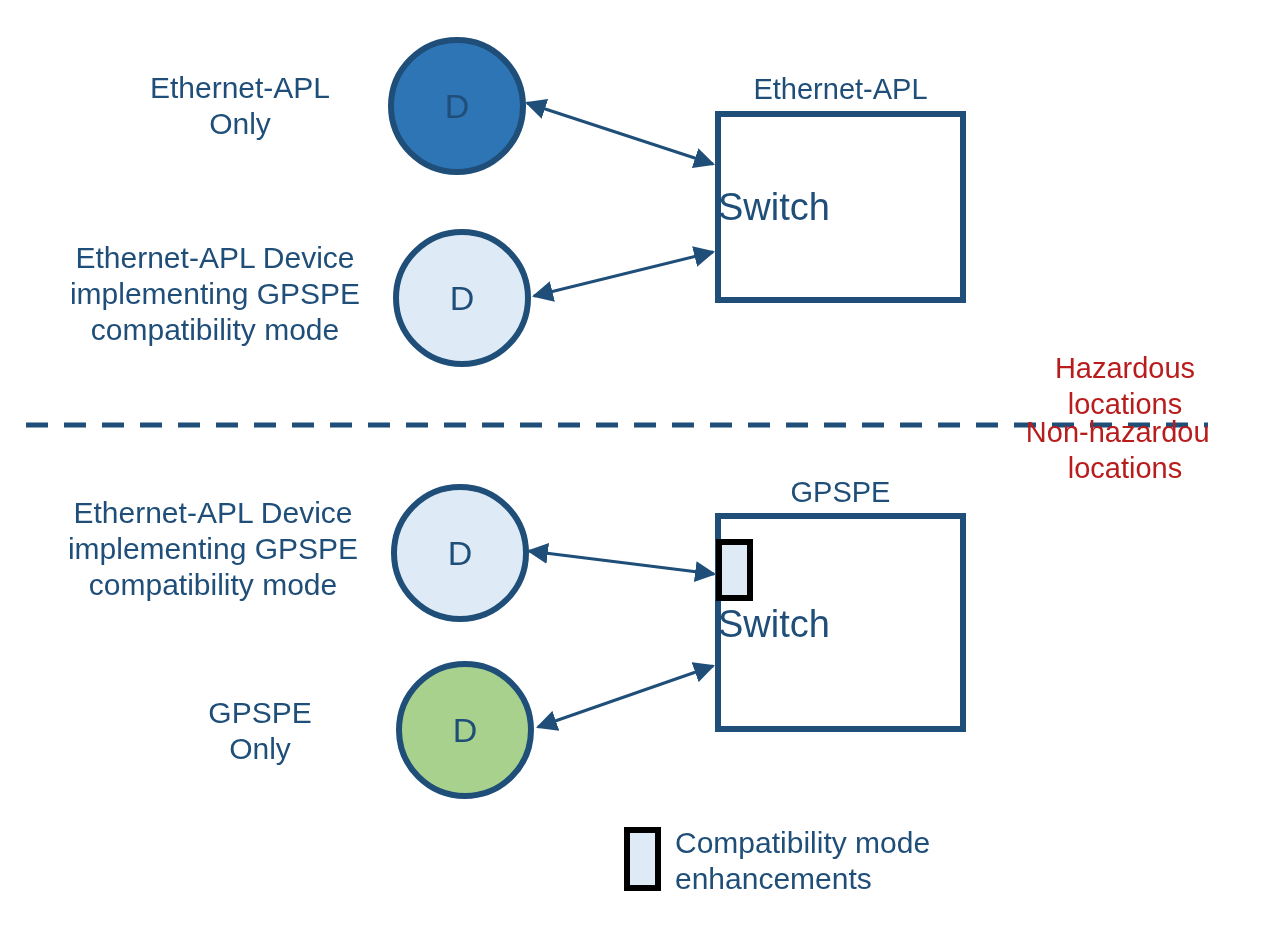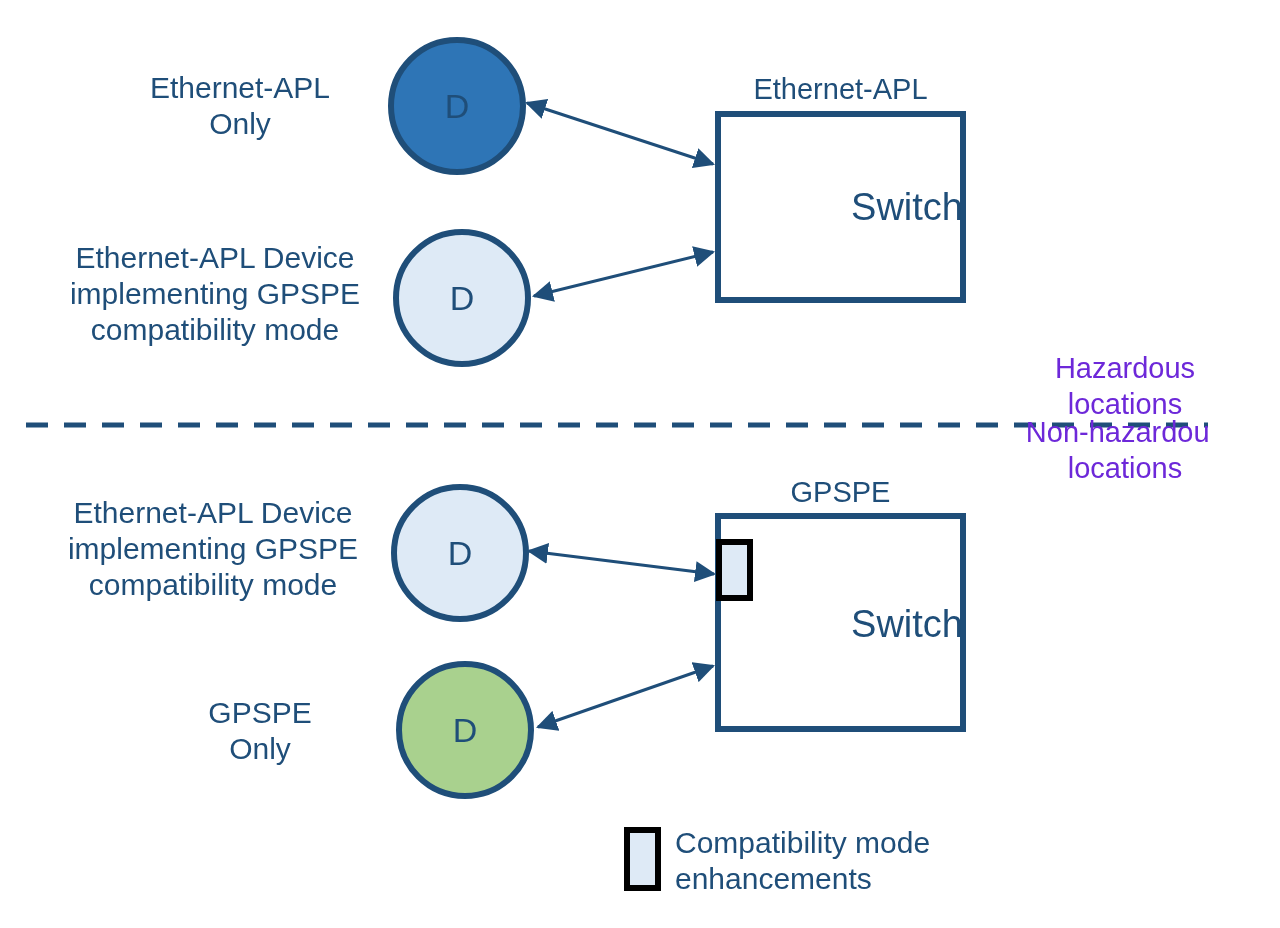--- a/index.html
+++ b/index.html
@@ -45,25 +45,25 @@
     color: #1F4E79;
     font-size: 29px;
     line-height: 34px;
     text-align: center;
   }
   .box-label {
     position: absolute;
     color: #1F4E79;
     font-size: 38px;
     line-height: 40px;
-    text-align: right;
+    text-align: left;
   }
   .zone-label {
     position: absolute;
-    color: #6d28d9;
+    color: #b91c1c;
     font-size: 29px;
     line-height: 36px;
     text-align: center;
     white-space: pre-line;
   }
   .legend-text {
     position: absolute;
     color: #1F4E79;
     font-size: 30px;
     line-height: 36px;

